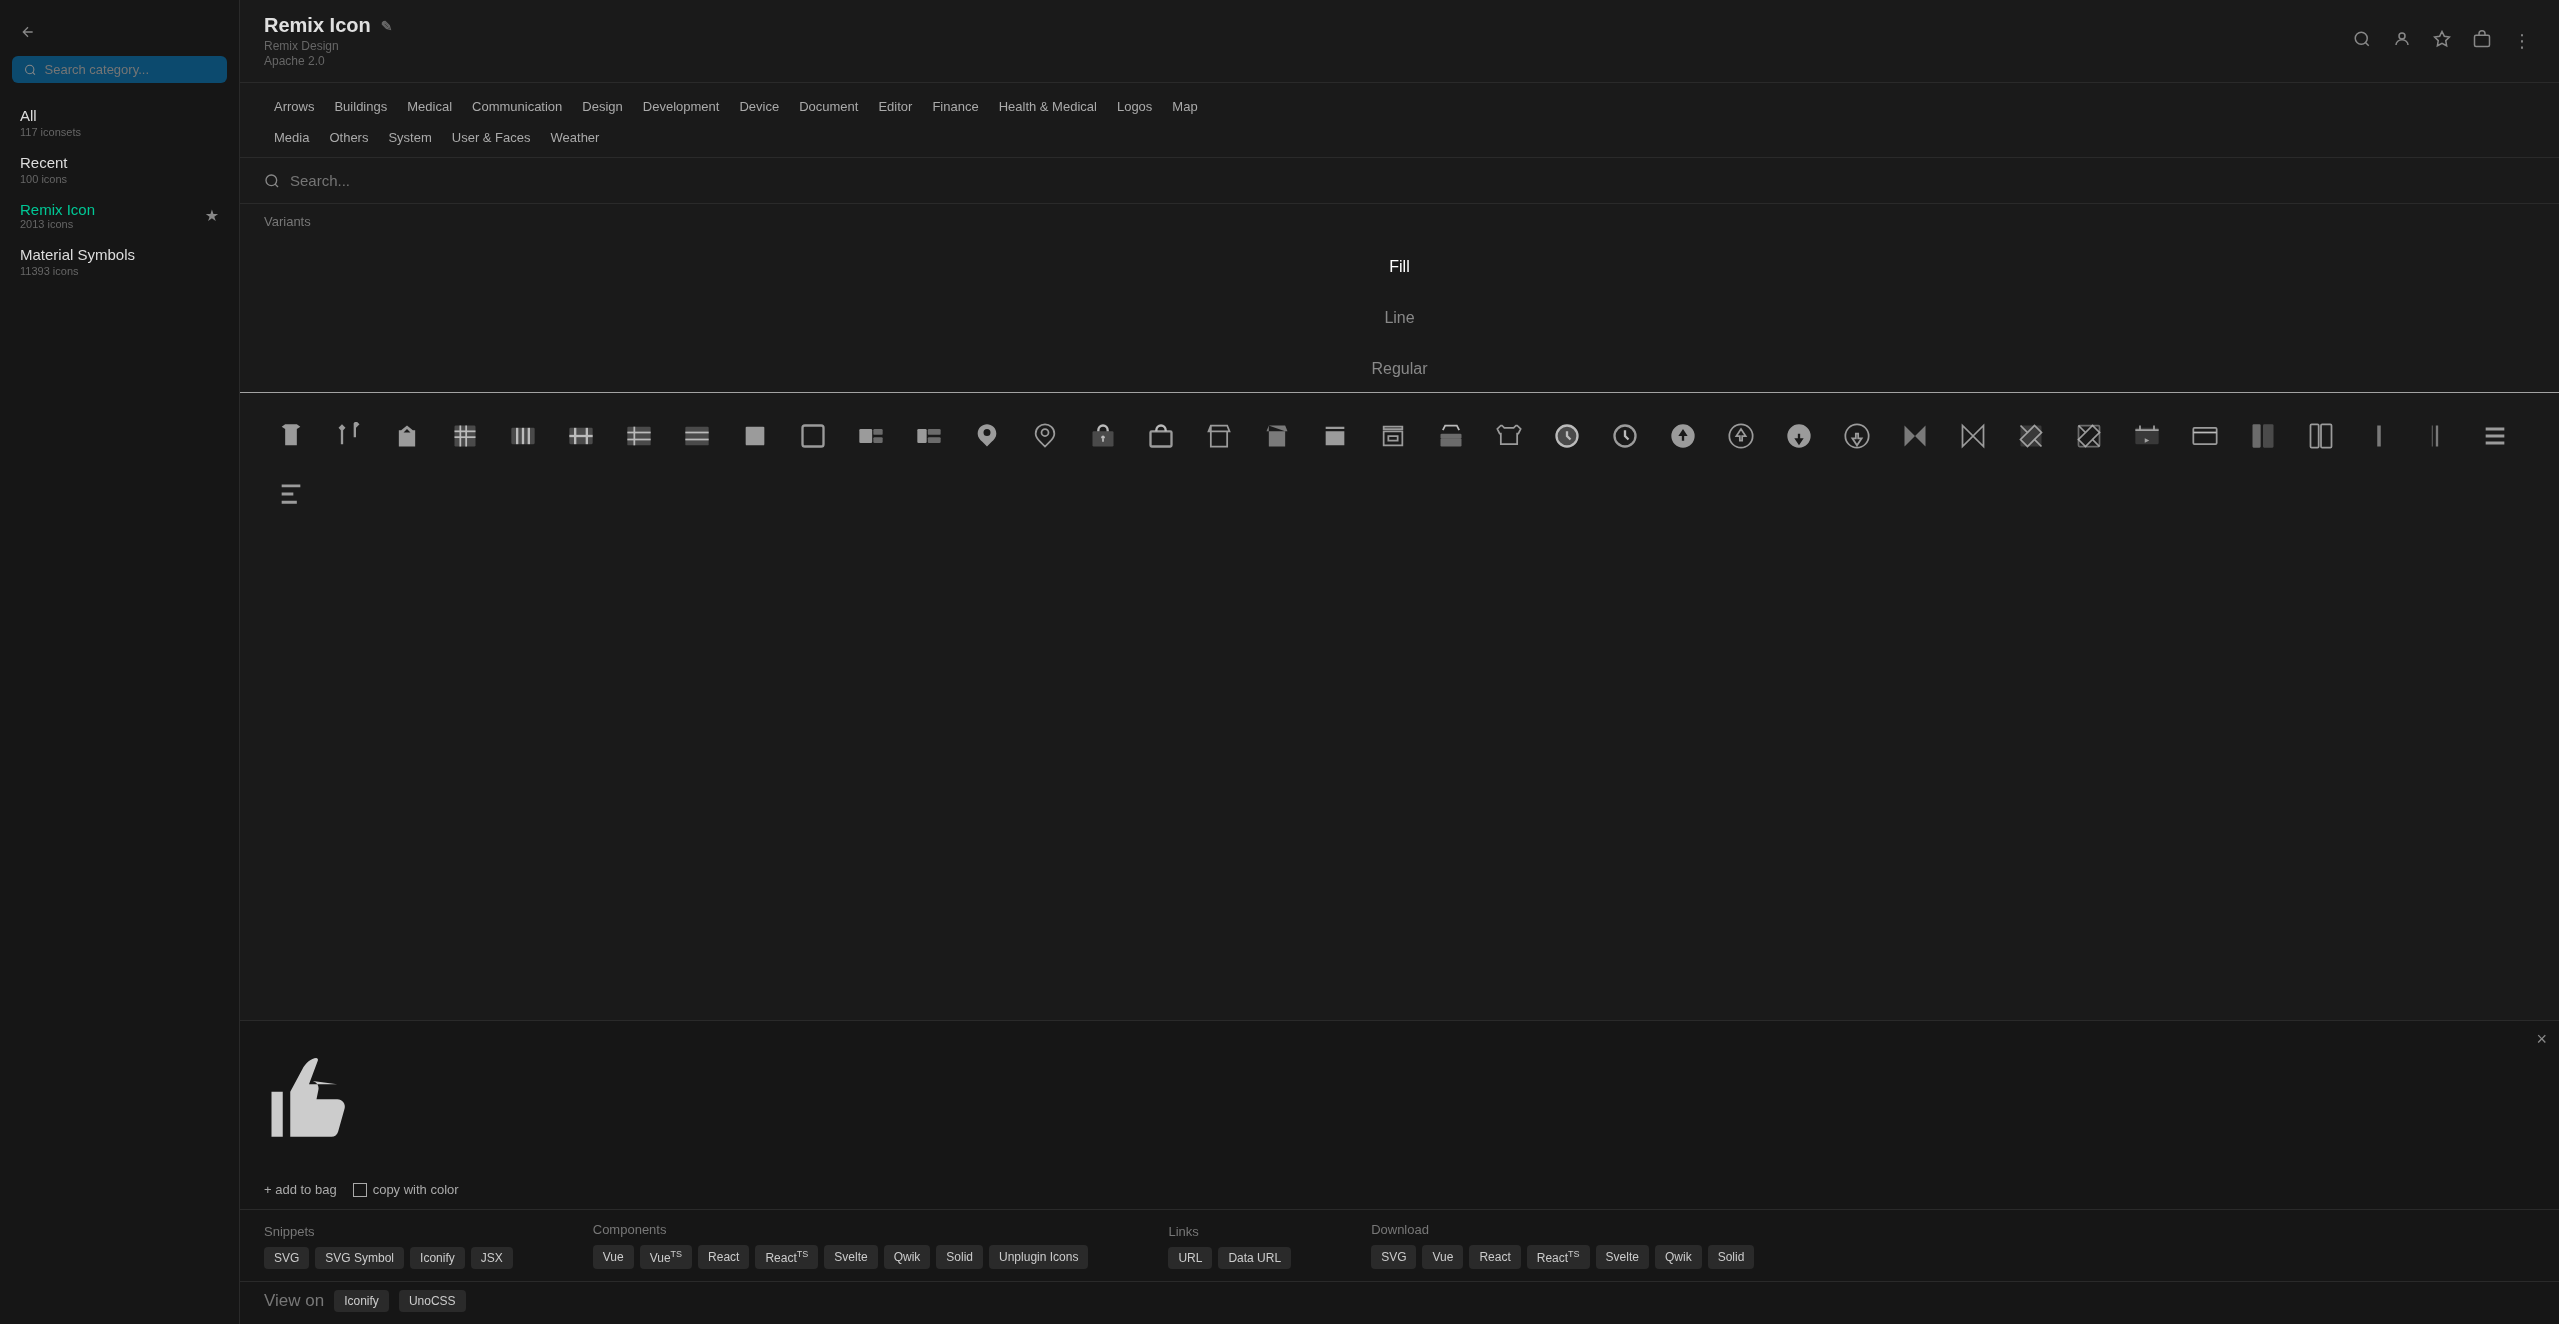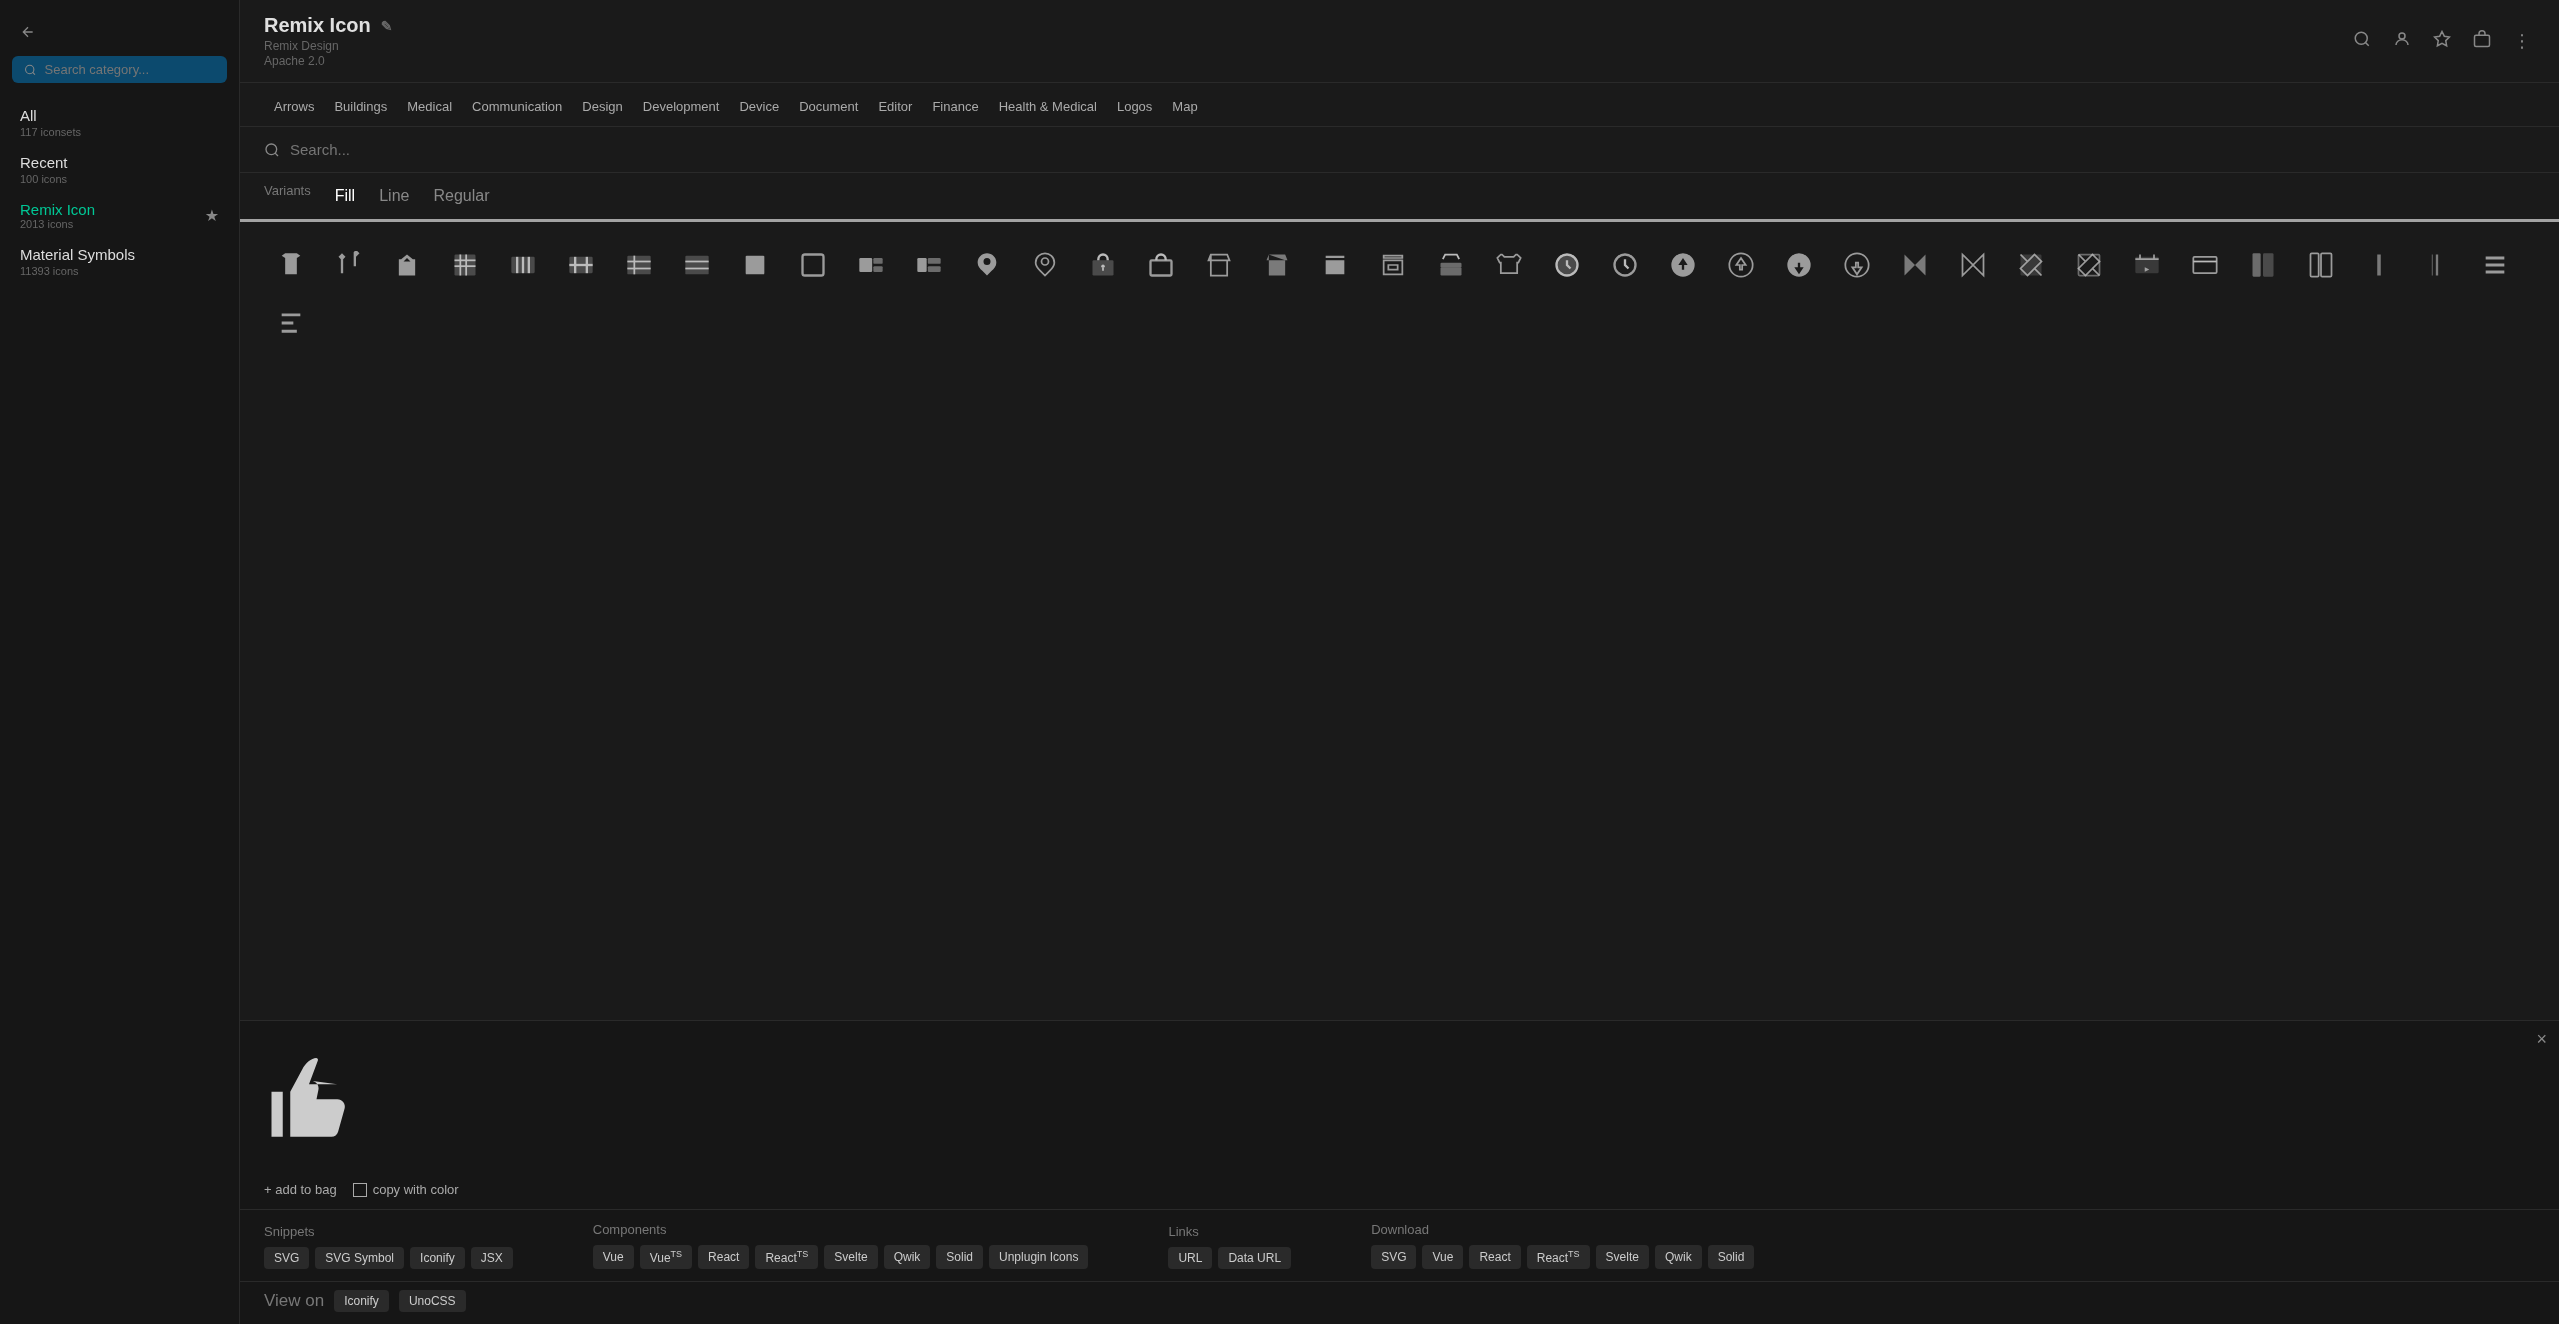--- a/index.html
+++ b/index.html
@@ -173,23 +173,24 @@
       border: none;
       outline: none;
       color: #aaa;
       font-size: 15px;
       flex: 1;
     }
 
     
     .variant-row {
       display: flex;
-      gap: 8px;
+      gap: 25px;
       padding: 10px 24px;
-      border-bottom: 3px solid #a3a3a3;
+      border-bottom: 1px solid #a3a3a3;
+      flex-direction: column;
     }
     .variant-btn {
       background: none;
       border: none;
       color: #888;
       cursor: pointer;
       font-size: 16px;
       padding: 4px 8px;
     }
     .variant-btn.active { color: #fff; }
@@ -449,20 +450,27 @@
       <button class="cat-btn">Design</button>
       <button class="cat-btn">Development</button>
       <button class="cat-btn">Device</button>
       <button class="cat-btn">Document</button>
       <button class="cat-btn">Editor</button>
       <button class="cat-btn">Finance</button>
       <button class="cat-btn">Health &amp; Medical</button>
       <button class="cat-btn">Logos</button>
       <button class="cat-btn">Map</button>
     </div>
+    <div class="cat-nav-row">
+      <button class="cat-btn">Media</button>
+      <button class="cat-btn">Others</button>
+      <button class="cat-btn">System</button>
+      <button class="cat-btn">User &amp; Faces</button>
+      <button class="cat-btn">Weather</button>
+    </div>
   </div>
 
   <div class="search-bar">
     <svg width="16" height="16" viewBox="0 0 24 24" fill="none" stroke="#888" stroke-width="2">
       <circle cx="11" cy="11" r="8"></circle>
         <path d="M21 21l-4.35-4.35"></path>
     </svg>
     <input type="text" style="background: none; border: none; outline: none; color: #bef264; font-size: 15px; flex: 1 1 0%;" placeholder="Search...">
   </div>
 

